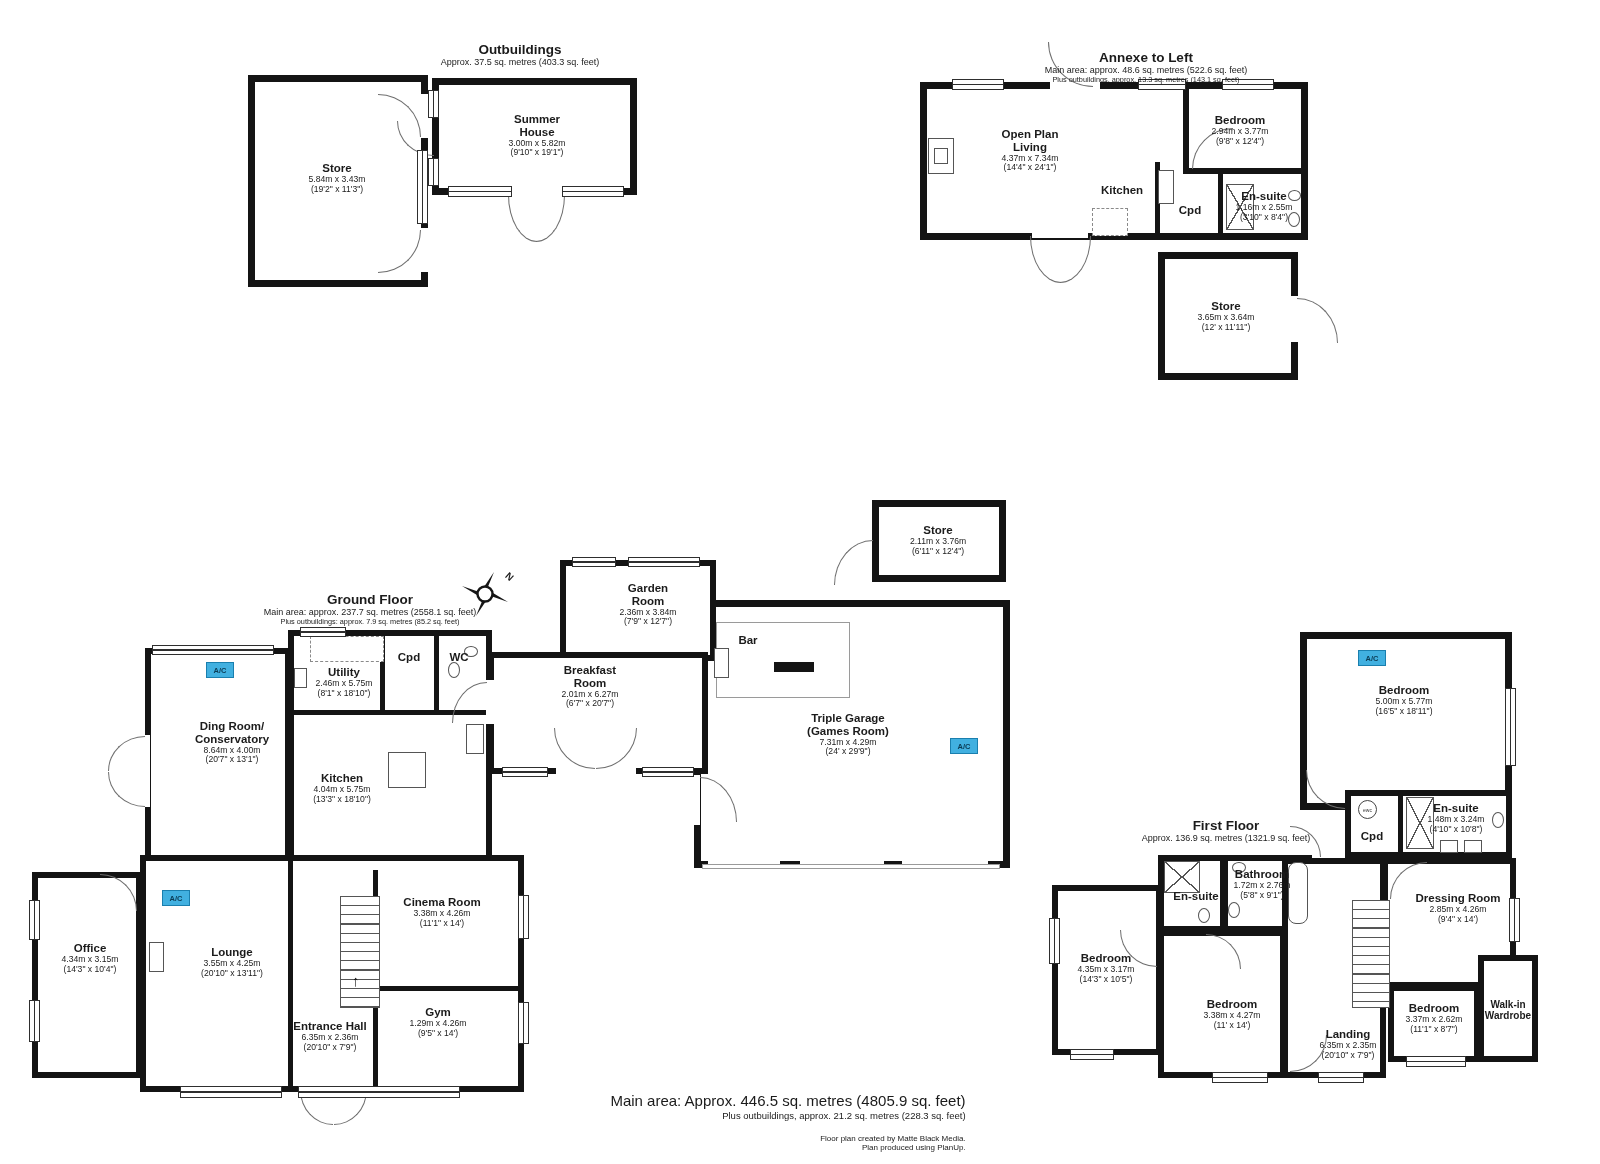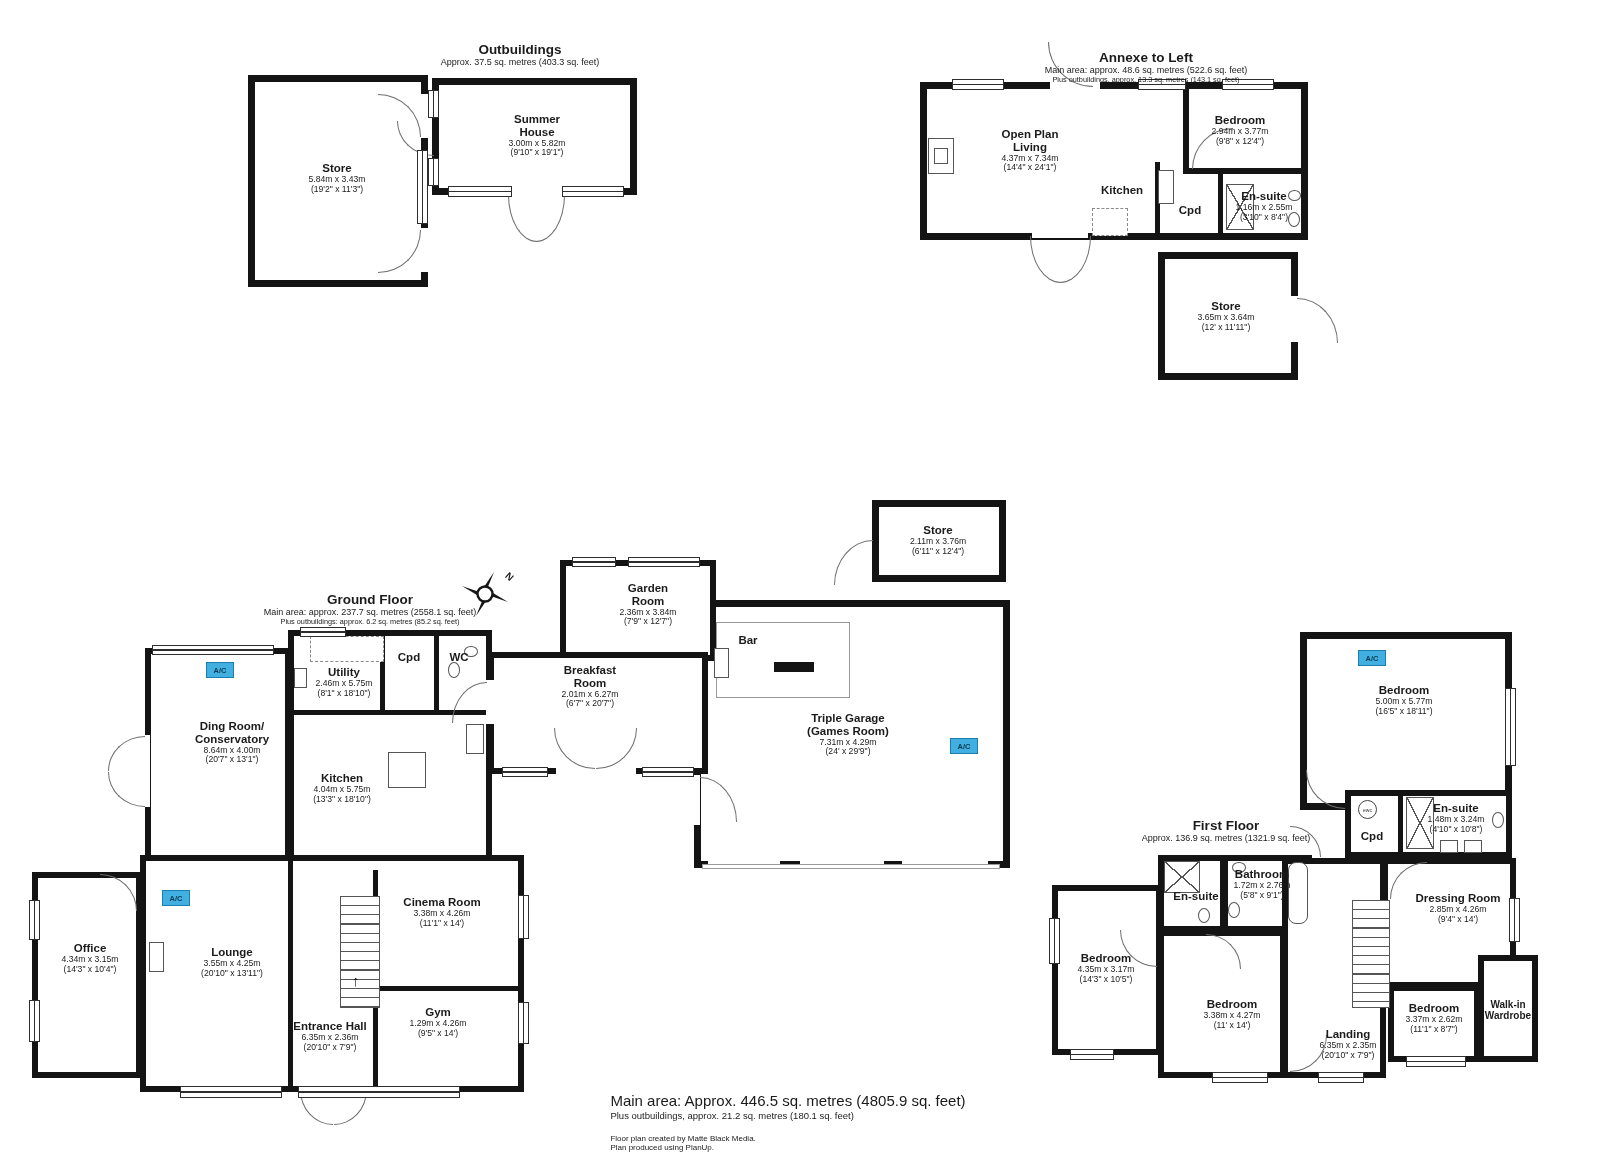--- a/index.html
+++ b/index.html
@@ -30,21 +30,21 @@
   .fx.xcross{background-image:
      linear-gradient(to top right,transparent calc(50% - .7px),#555 calc(50% - .7px) calc(50% + .7px),transparent calc(50% + .7px)),
      linear-gradient(to bottom right,transparent calc(50% - .7px),#555 calc(50% - .7px) calc(50% + .7px),transparent calc(50% + .7px));}
   .dash{position:absolute;border:1px dashed #8a8a8a;background:#fff;z-index:16;}
   .stairs{position:absolute;border:1.2px solid #555;z-index:17;
      background:repeating-linear-gradient(to bottom,#fff 0 8px,#555 8px 9.2px);}
   .stair-arrow{position:absolute;font-size:15px;font-weight:bold;color:#111;z-index:21;}
   .badge-circ{position:absolute;border:1.1px solid #444;border-radius:50%;background:#fff;z-index:21;
      display:flex;align-items:center;justify-content:center;font-size:5px;color:#333;}
   .compass-n{position:absolute;font-size:10px;font-weight:bold;z-index:31;}
-  .footer{position:absolute;transform:translateX(-50%);text-align:left;z-index:30;white-space:nowrap;}
+  .footer{position:absolute;transform:translateX(-50%);text-align:right;z-index:30;white-space:nowrap;}
   .footer .f1{font-size:15px;}
   .footer .f2{font-size:9.5px;margin-top:1px;}
   .footer .f3{font-size:8px;margin-top:13px;}
   .footer .f4{font-size:8px;}
 </style>
 </head>
 <body>
 
 <div id="canvas">
 
@@ -130,21 +130,21 @@
   <div class="arc" style="left:1297px;top:298px;width:40px;height:44px;transform:scaleX(-1)"></div>
   <div class="rlabel" style="left:1226px;top:316px;width:110px">
     <div class="rname">Store</div>
     <div class="rdim">3.65m x 3.64m</div>
     <div class="rdim">(12' x 11'11")</div>
   </div>
 
   <div class="ptitle" style="left:370px;top:592px">
     <div class="t">Ground Floor</div>
     <div class="s1">Main area: approx. 237.7 sq. metres (2558.1 sq. feet)</div>
-    <div class="s2">Plus outbuildings: approx. 6.2 sq. metres (85.2 sq. feet)</div>
+    <div class="s2">Plus outbuildings: approx. 7.9 sq. metres (85.2 sq. feet)</div>
   </div>
   <svg style="position:absolute;left:458px;top:568px;z-index:31" width="58" height="52" viewBox="0 0 58 52">
     <g fill="#161616">
       <polygon points="27,26 4,18 19,27"></polygon>
       <polygon points="27,26 36,4 26,19"></polygon>
       <polygon points="27,26 50,34 35,25"></polygon>
       <polygon points="27,26 18,48 28,33"></polygon>
     </g>
     <circle cx="27" cy="26" r="7.5" fill="#fff" stroke="#161616" stroke-width="2.4"></circle>
   </svg>
@@ -376,18 +376,18 @@
     <div class="rname">En-suite</div>
   </div>
   <div class="rlabel" style="left:1262px;top:884px;width:92px">
     <div class="rname">Bathroom</div>
     <div class="rdim">1.72m x 2.76m</div>
     <div class="rdim">(5'8" x 9'1")</div>
   </div>
 
   <div class="footer" style="left:788px;top:1092px">
     <div class="f1">Main area: Approx. 446.5 sq. metres (4805.9 sq. feet)</div>
-    <div class="f2">Plus outbuildings, approx. 21.2 sq. metres (180.1 sq. feet)</div>
+    <div class="f2">Plus outbuildings, approx. 21.2 sq. metres (228.3 sq. feet)</div>
     <div class="f3">Floor plan created by Matte Black Media.</div>
     <div class="f4">Plan produced using PlanUp.</div>
   </div>
 
 </div>
 
 </body></html>

